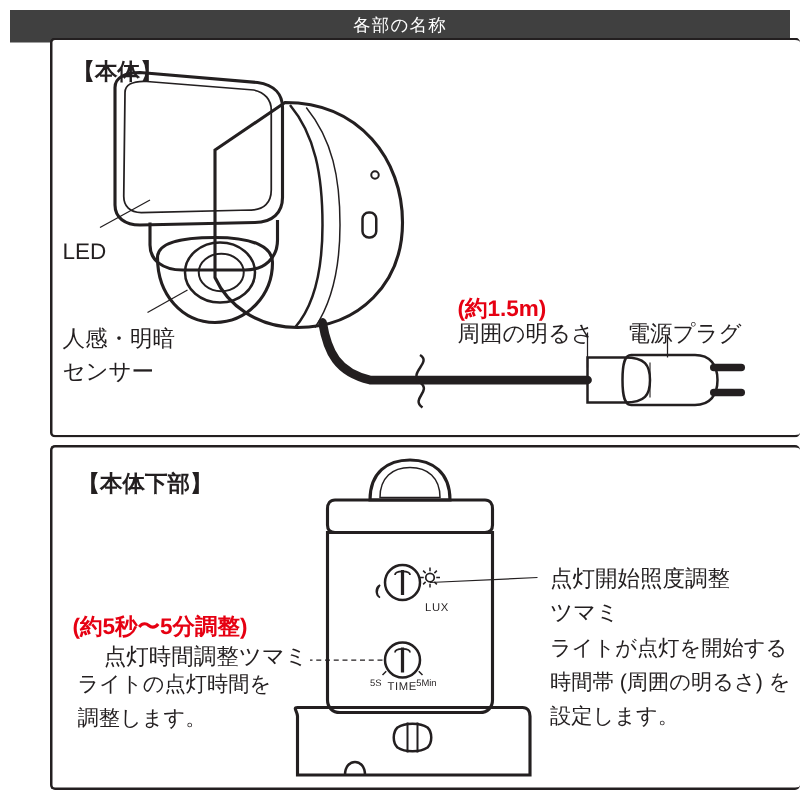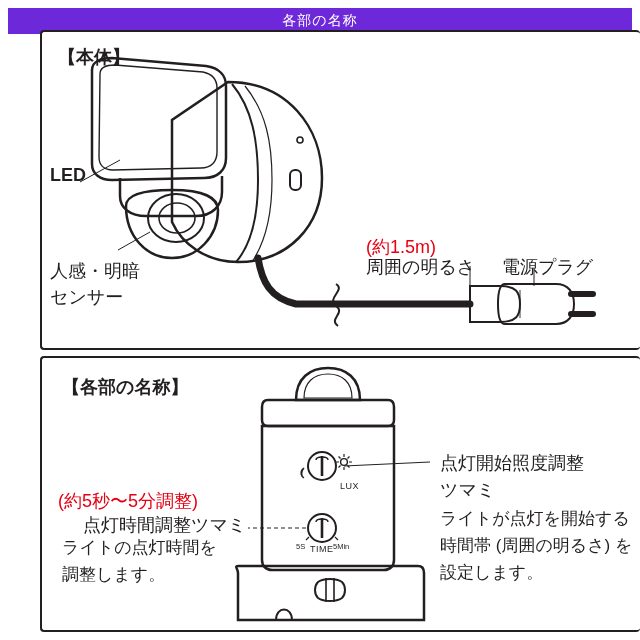--- a/index.html
+++ b/index.html
@@ -7,38 +7,38 @@
     width:640px; height:640px;
     background:#ffffff;
     font-family:"Liberation Sans", sans-serif;
     color:#231f20;
     overflow:hidden;
     position:relative;
   }
   
   .header {
     position:absolute; left:8px; top:8px; width:624px; height:26px;
-    background:#6d28d9; color:#ffffff;
+    background:#404040; color:#ffffff;
     display:flex; align-items:center; justify-content:center;
     font-size:14px; letter-spacing:1px;
   }
   
   .panel {
     position:absolute;
     border:2px solid #231f20;
     border-radius:4px;
     box-sizing:border-box;
     background:#ffffff;
   }
   #panel-top { left:40px; top:30px; width:600px; height:320px; border-right:none; }
   #panel-bottom { left:40px; top:356px; width:600px; height:276px; border-right:none; }
 
   .label { position:absolute; font-size:18px; line-height:1.45; color:#231f20; white-space:pre; }
   .label.bold { font-weight:bold; }
-  .label.red { color:#e60012; font-weight:normal; }
+  .label.red { color:#e60012; font-weight:bold; }
   .label.small { font-size:17px; }
 
   svg { position:absolute; left:0; top:0; overflow:visible; }
   .ln { stroke:#231f20; fill:none; }
 </style>
 </head>
 <body>
 
 <div class="header">
   <span>各部の名称</span>
@@ -77,21 +77,21 @@
   <rect x="568" y="311" width="28" height="6" rx="3" fill="#231f20"></rect>
   <path class="ln" d="M520,290 L520,318" stroke="#ffffff" stroke-width="1.5" opacity="0.6"></path>
 
   <path class="ln" d="M80,182 L120,160" stroke-width="1"></path>
   <path class="ln" d="M118,250 L150,232" stroke-width="1"></path>
   <path class="ln" d="M470,266 L470,294" stroke-width="1"></path>
   <path class="ln" d="M534,268 L534,286" stroke-width="1"></path>
 </svg>
 
 <div class="label bold" style="left:58px; top:44px;">【本体】</div>
-<div class="label" style="left:50px; top:162px;font-weight:bold;">LED</div>
+<div class="label" style="left:50px; top:188px;">LED</div>
 <div class="label" style="left:50px; top:258px;">人感・明暗
 センサー</div>
 <div class="label red" style="left:366px; top:234px;">(約1.5m)</div>
 <div class="label" style="left:366px; top:254px;">周囲の明るさ</div>
 <div class="label" style="left:502px; top:254px;">電源プラグ</div>
 
 <div class="panel" id="panel-bottom"></div>
 
 <svg width="640" height="640">
 
@@ -120,21 +120,21 @@
 
   <circle class="ln" cx="322" cy="528" r="14" fill="#ffffff" stroke-width="2"></circle>
   <path class="ln" d="M322,518 L322,538" stroke-width="2.6"></path>
   <path class="ln" d="M316,522 C316,518 328,518 328,522" stroke-width="1.4"></path>
   <path class="ln" d="M306,540 L309,537 M338,540 L335,537" stroke-width="1.2"></path>
 
   <path class="ln" d="M344,466 L430,462" stroke-width="1"></path>
   <path class="ln" d="M306,528 L248,528" stroke-width="1" stroke-dasharray="4 3"></path>
 </svg>
 
-<div class="label bold" style="left:62px; top:374px;">【各部の名称】</div>
+<div class="label bold" style="left:62px; top:374px;">【本体下部】</div>
 
 <div class="label" style="left:312px; top:480px; font-size:9px; letter-spacing:0.5px;margin-left:28px;">LUX</div>
 <div class="label" style="left:310px; top:543px; font-size:9px; letter-spacing:0.5px;">TIME</div>
 <div class="label" style="left:296px; top:542px; font-size:7.5px;">5S</div>
 <div class="label" style="left:333px; top:542px; font-size:7.5px;">5Min</div>
 
 <div class="label" style="left:440px; top:450px; line-height:1.5;">点灯開始照度調整
 ツマミ</div>
 <div class="label small" style="left:440px; top:505px; line-height:1.6;">ライトが点灯を開始する
 時間帯 (周囲の明るさ) を

